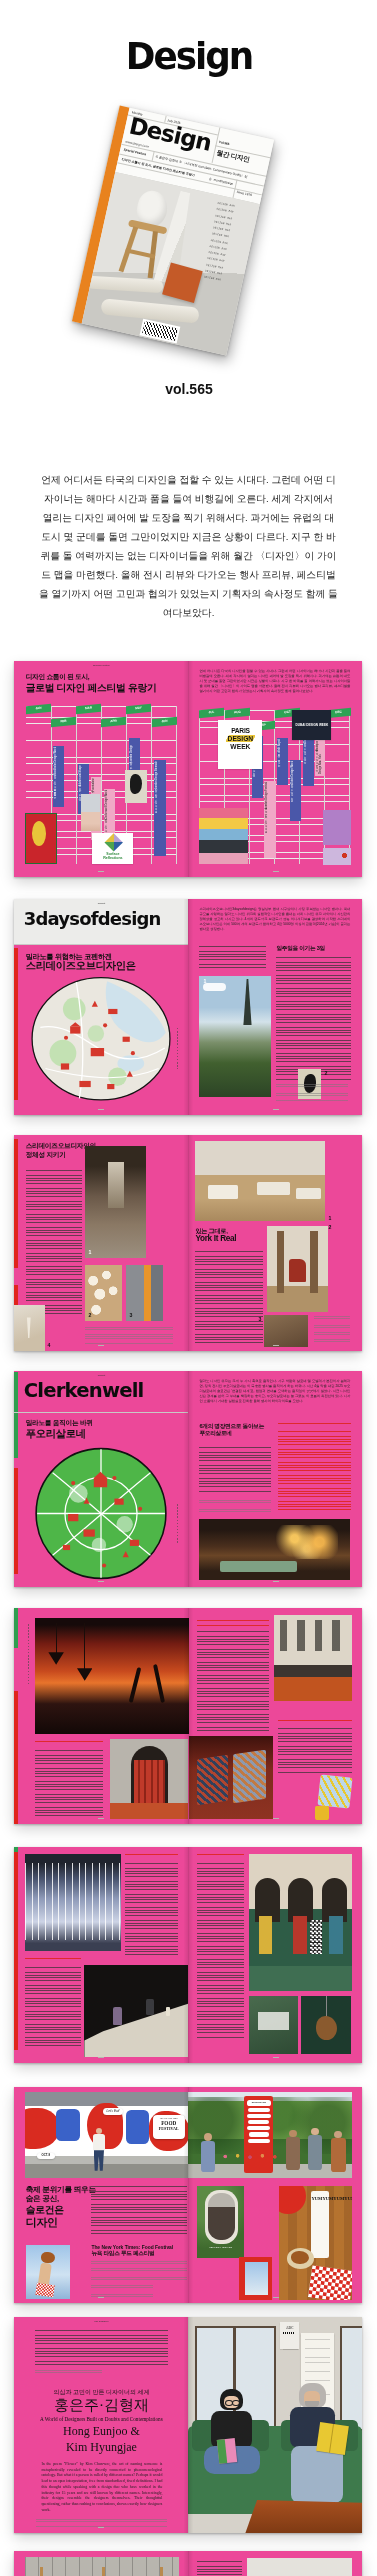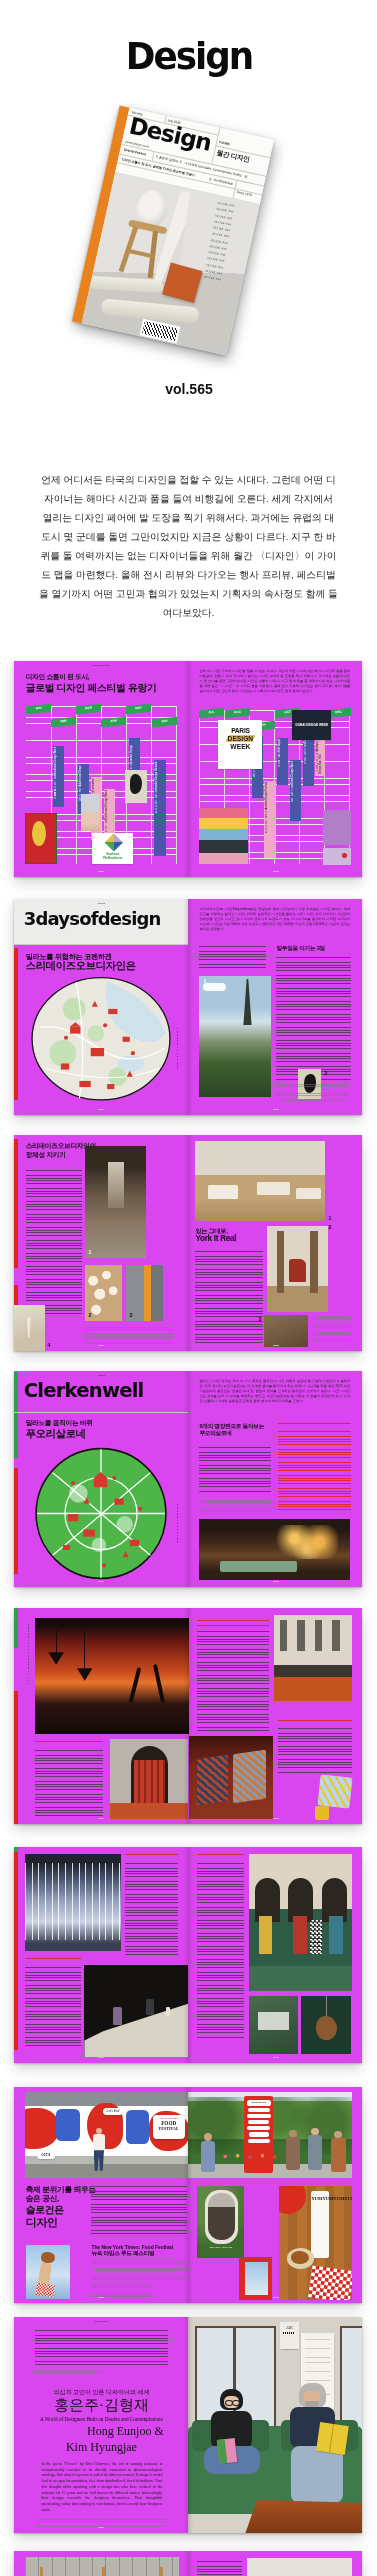--- a/index.html
+++ b/index.html
@@ -25,21 +25,21 @@
         font-style:italic;font-size:2.4px;line-height:2.6;color:#2c2c2c;transform:rotate(-2deg);opacity:.85;}
   .hand span{display:block;letter-spacing:0.3px;}
   .barcode{position:absolute;left:61px;bottom:3.1px;width:34px;height:13.4px;background:
            repeating-linear-gradient(90deg,#101010 0 0.5px,#fff 0.5px 1.5px);outline:2.1px solid #fff;}
   
   .vol{position:absolute;top:381px;left:0;width:378px;text-align:center;font-weight:700;font-size:14px;}
   .hline{position:absolute;left:0;width:378px;text-align:center;font-weight:700;font-size:16px;letter-spacing:-0.5px;}
   .body{position:absolute;top:470px;left:39px;width:299px;text-align:center;font-size:9.8px;
         line-height:19px;color:#1c1c1c;}
   
-  .spread{position:absolute;left:14.4px;width:348px;height:216px;background:#d946ef;
+  .spread{position:absolute;left:14.4px;width:348px;height:216px;background:#ec4899;
           box-shadow:0 1px 2.1px rgba(0,0,0,.28),0 6.2px 13.4px rgba(0,0,0,.18);}
   .gutter{position:absolute;left:50%;top:0;bottom:0;width:9.3px;transform:translateX(-50%);
           background:linear-gradient(90deg,rgba(0,0,0,0),rgba(0,0,0,.09) 42%,rgba(0,0,0,.17) 50%,rgba(0,0,0,.09) 58%,rgba(0,0,0,0));pointer-events:none;}
   .ph {background-image:repeating-linear-gradient(180deg,rgba(50,50,50,.7) 0 0.8px,transparent 0.8px 2.6px);}
   .phr{background-image:repeating-linear-gradient(180deg,rgba(222,36,26,.85) 0 0.8px,transparent 0.8px 2.6px);}
   .phl{background-image:repeating-linear-gradient(180deg,rgba(120,120,120,.5) 0 0.6px,transparent 0.6px 2.3px);}
   .vph{background-image:repeating-linear-gradient(180deg,rgba(70,70,70,.6) 0 1.5px,transparent 1.5px 3.1px);width:1px;}
   .photo{position:absolute;overflow:hidden;}
   .mk{position:absolute;font-weight:700;font-size:5.2px;color:#111;}
   .mkw{color:#fff;}
@@ -525,21 +525,21 @@
     <div class="gutter"></div>
   </div>
 
   <div class="spread" style="top:2317px;">
     <div class="secL">The Designer</div>
     <div class="ph abs" style="left:20.6px;top:13.4px;width:133px;height:36px;"></div>
     <div class="phl abs" style="left:20.6px;top:53px;width:67px;height:2.6px;"></div>
     <div class="abs ctr serif" style="top:71px;font-size:6px;">의심과 고민이 만든 디자이너의 세계</div>
     <div class="abs ctr serif" style="top:79px;font-size:15px;">홍은주·김형재</div>
     <div class="abs ctr serif" style="top:99px;font-size:5.2px;">A World of Designers Built on Doubts and Contemplations</div>
-    <div class="abs ctr serif" style="top:107px;font-size:12px;margin-left:24px;">Hong Eunjoo &amp;</div>
+    <div class="abs ctr serif" style="top:107px;font-size:12px;">Hong Eunjoo &amp;</div>
     <div class="abs ctr serif" style="top:123px;font-size:12px;">Kim Hyungjae</div>
     <div class="abs serif" style="left:27px;top:145px;width:121px;font-size:3.9px;line-height:5.7px;text-align:justify;color:#1e1e1e;">In the poem "Flower" by Kim Chun-soo, the act of naming someone is metaphorically revealed to be directly connected to phenomenological ontology. But what if a person is called by different names? Perhaps it would lead to an open interpretation, free from standardized, fixed definitions. I had this thought while speaking with a design duo who have worked in the industry for 15 years and are still known by different names. Interestingly, their designs resemble the designers themselves. Their thoughtful questioning, rather than rushing to conclusions, shows exactly how designers work.</div>
     <div class="phl abs" style="left:21.6px;top:202px;width:131px;height:9.3px;"></div>
     <div class="photo" style="left:174px;top:0;width:174px;height:216px;background:#d6d2ca;">
       <div class="abs" style="left:6.2px;top:9.3px;width:77px;height:101px;background:#dce4ea;border:2.6px solid #5a4a3c;">
         <div class="abs" style="left:36px;top:0;width:3.1px;height:100%;background:#5a4a3c;"></div>
       </div>
       <div class="abs" style="left:152px;top:9.3px;width:21.6px;height:101px;background:#dce4ea;border:2.6px solid #5a4a3c;border-right:none;"></div>
       <div class="abs" style="left:92px;top:5.2px;width:18.5px;height:27px;background:#efede8;box-shadow:0 0.5px 1px rgba(0,0,0,.2);text-align:center;">
         <div class="serif" style="font-size:3.6px;margin-top:4.1px;">ABC</div>

